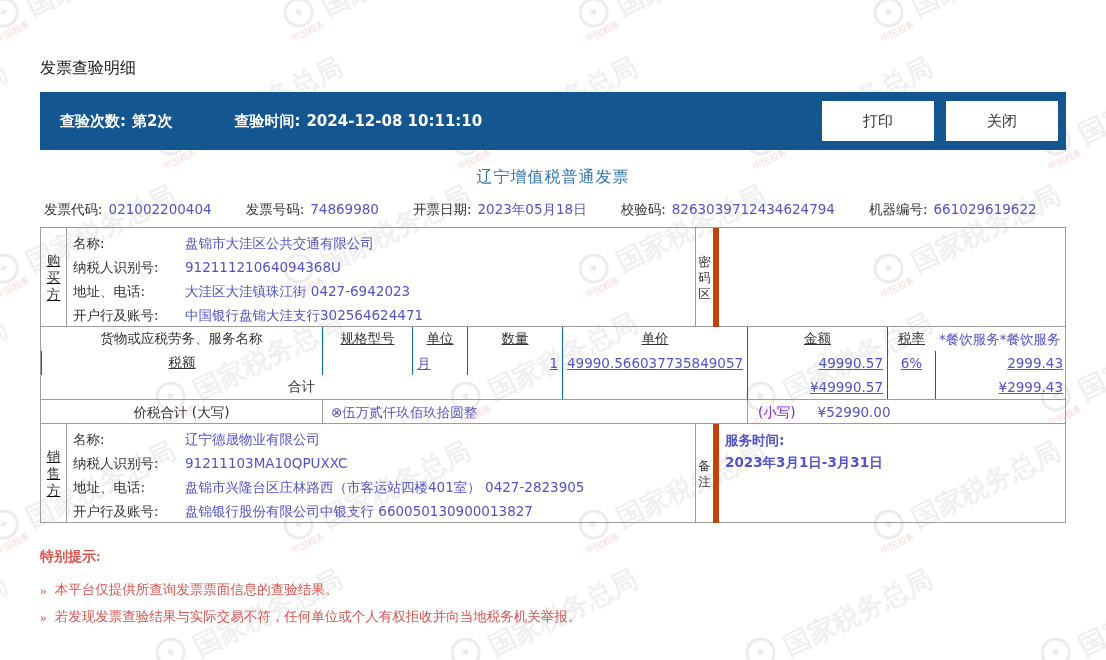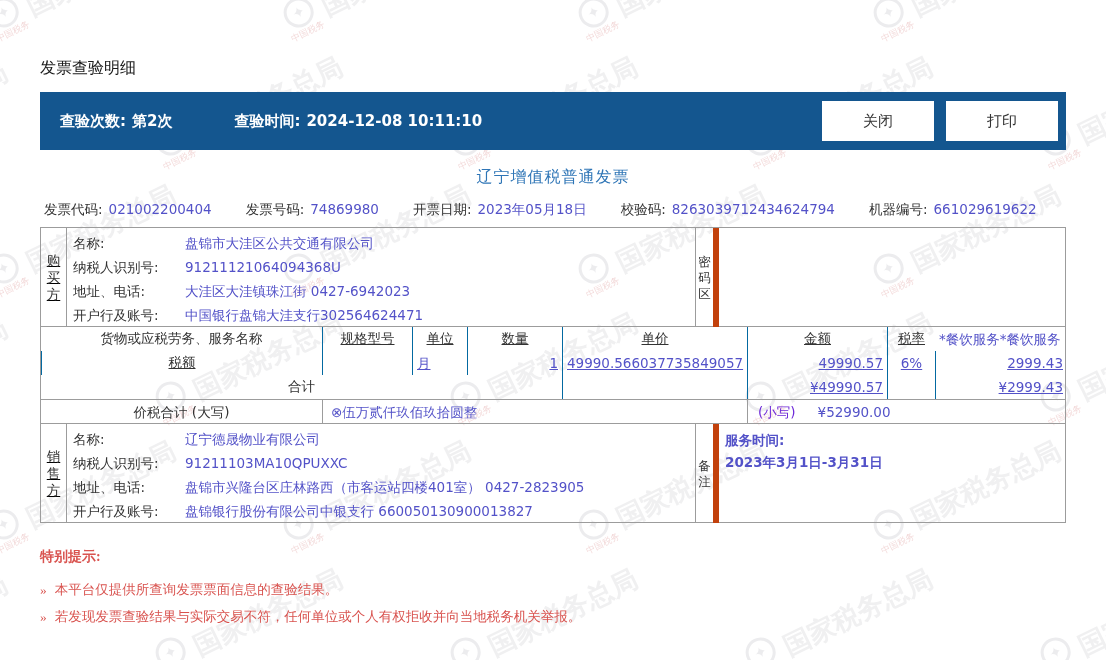--- a/index.html
+++ b/index.html
@@ -253,22 +253,22 @@
 <div class="content">
 
   <div class="page-title">发票查验明细</div>
 
   <div class="bar">
     <span class="lbl">查验次数:</span>
     <span class="gap">第2次</span>
     <span class="lbl">查验时间:</span>
     <span>2024-12-08 10:11:10</span>
     <span class="bar-spacer"></span>
+    <button class="bar-btn">打印</button>
     <button class="bar-btn">关闭</button>
-    <button class="bar-btn">打印</button>
   </div>
 
   <div class="inv-title">辽宁增值税普通发票</div>
 
   <div class="meta">
     <span class="m"><span class="m-lbl">发票代码:</span><span class="val">021002200404</span></span>
     <span class="m"><span class="m-lbl">发票号码:</span><span class="val">74869980</span></span>
     <span class="m"><span class="m-lbl">开票日期:</span><span class="val">2023年05月18日</span></span>
     <span class="m"><span class="m-lbl">校验码:</span><span class="val">8263039712434624794</span></span>
     <span class="m"><span class="m-lbl">机器编号:</span><span class="val">661029619622</span></span>

